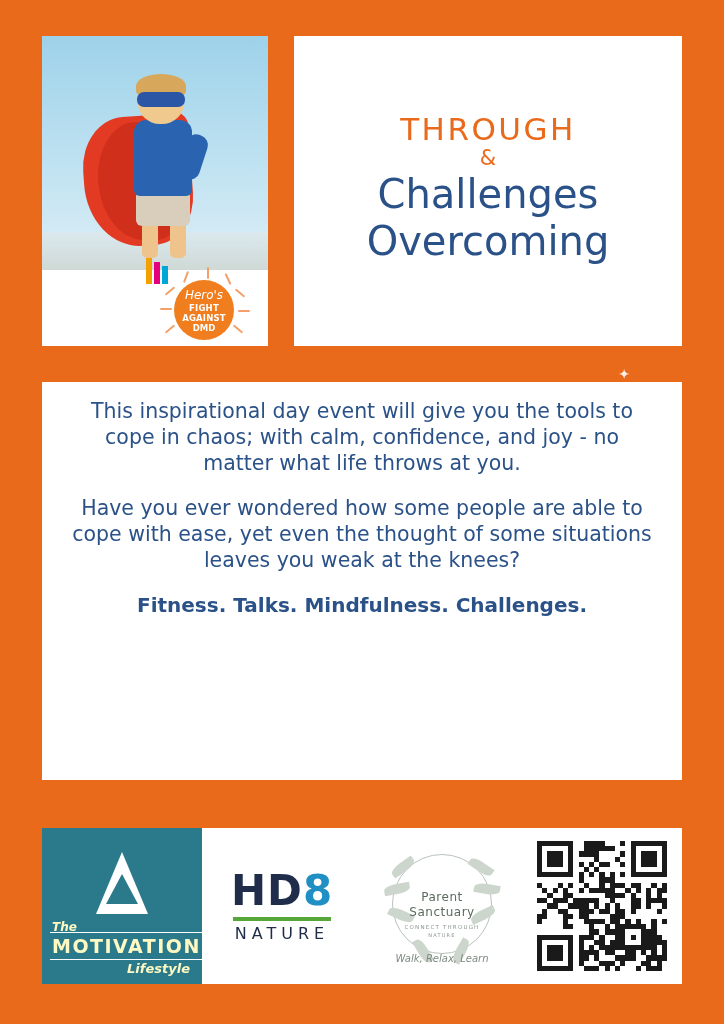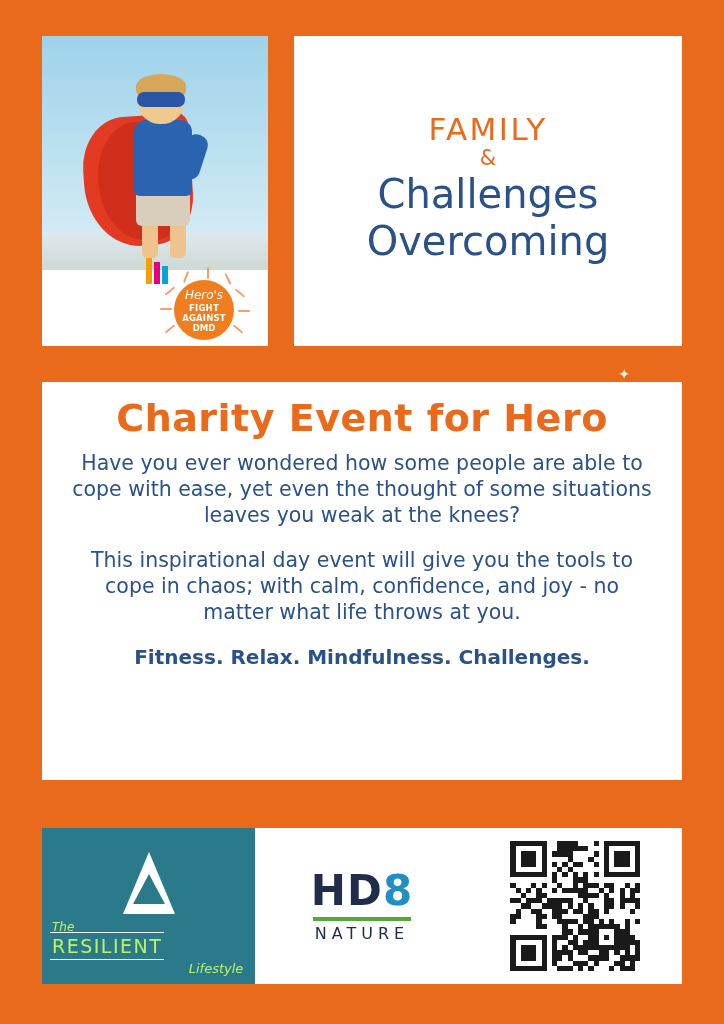--- a/index.html
+++ b/index.html
@@ -289,21 +289,22 @@
     align-items: center;
     justify-content: center;
   }
 
   
   .resilient {
     background: #2A7A8C;
     width: 100%;
     height: 100%;
     position: relative;
-    color: #bef264;
+    color: #fef9c3;
+    font-weight: bold;
   }
   .res-tree {
     position: absolute;
     left: 50%;
     top: 24px;
     transform: translateX(-50%);
     width: 0; height: 0;
     border-left: 26px solid transparent;
     border-right: 26px solid transparent;
     border-bottom: 62px solid #ffffff;
@@ -469,57 +470,74 @@
         <div class="ray" style="left:4px;  top:54px;  transform:rotate(-40deg);"></div>
         <div class="sun-circle">
           <div class="h">Hero's</div>
           <div class="s1">FIGHT AGAINST</div>
           <div class="s2">DMD</div>
         </div>
       </div>
     </div>
 
     <div class="title-card">
-      <div class="t-mindset">FAMILY</div>
+      <div class="t-mindset">THROUGH</div>
       <div class="t-amp">&amp;</div>
       <div class="t-sub">Challenges</div>
       <div class="t-sub">Overcoming</div>
     </div>
   </div>
 
   <div class="sparkle">✦</div>
 
   <div class="body-card">
-    <div class="event-title">Charity Event for Hero</div>
+    <div class="para">This inspirational day event will give you the tools to cope in chaos; with calm, confidence, and joy - no matter what life throws at you.</div>
     <div class="para">Have you ever wondered how some people are able to cope with ease, yet even the thought of some situations leaves you weak at the knees?</div>
-    <div class="para">This inspirational day event will give you the tools to cope in chaos; with calm, confidence, and joy - no matter what life throws at you.</div>
-    <div class="bold-line">Fitness. Relax. Mindfulness. Challenges.</div>
+    <div class="bold-line">Fitness. Talks. Mindfulness. Challenges.</div>
   </div>
 
 
   <div class="logo-strip">
 
     <div class="logo-cell">
       <div class="resilient">
         <div class="res-tree"></div>
         <div class="res-notch"></div>
         <div class="res-the">The</div>
-        <div class="res-main">RESILIENT</div>
+        <div class="res-main">MOTIVATION</div>
         <div class="res-life">Lifestyle</div>
       </div>
     </div>
 
     <div class="logo-cell">
       <div class="hd8">
         <div class="hd8-row"><span>HD</span><span class="hd8-8">8</span></div>
         <div class="hd8-bar"></div>
         <div class="hd8-net">NATURE</div>
       </div>
     </div>
 
+    <div class="logo-cell">
+      <div class="ps">
+        <div class="ps-ring"></div>
+        <div class="leaf" style="left:14px; top:22px; transform:rotate(-35deg);"></div>
+        <div class="leaf" style="left:8px;  top:44px; transform:rotate(-10deg);"></div>
+        <div class="leaf" style="left:12px; top:70px; transform:rotate(25deg);"></div>
+        <div class="leaf" style="right:14px; top:22px; transform:rotate(35deg);"></div>
+        <div class="leaf" style="right:8px;  top:44px; transform:rotate(10deg);"></div>
+        <div class="leaf" style="right:12px; top:70px; transform:rotate(-25deg);"></div>
+        <div class="leaf" style="left:34px; bottom:16px; transform:rotate(60deg);"></div>
+        <div class="leaf" style="right:34px; bottom:16px; transform:rotate(-60deg);"></div>
+        <div class="ps-t1">Parent</div>
+        <div class="ps-t2">Sanctuary</div>
+        <div class="ps-t3">CONNECT THROUGH</div>
+        <div class="ps-t4">NATURE</div>
+        <div class="ps-t5">Walk, Relax, Learn</div>
+      </div>
+    </div>
 
     <div class="logo-cell">
       <div class="qr-wrap">
         <div class="qr" id="qr">
             <i style="background: rgb(26, 26, 26); display: block;"></i>
             <i style="background: rgb(26, 26, 26); display: block;"></i>
             <i style="background: rgb(26, 26, 26); display: block;"></i>
             <i style="background: rgb(26, 26, 26); display: block;"></i>
             <i style="background: rgb(26, 26, 26); display: block;"></i>
             <i style="background: rgb(26, 26, 26); display: block;"></i>

